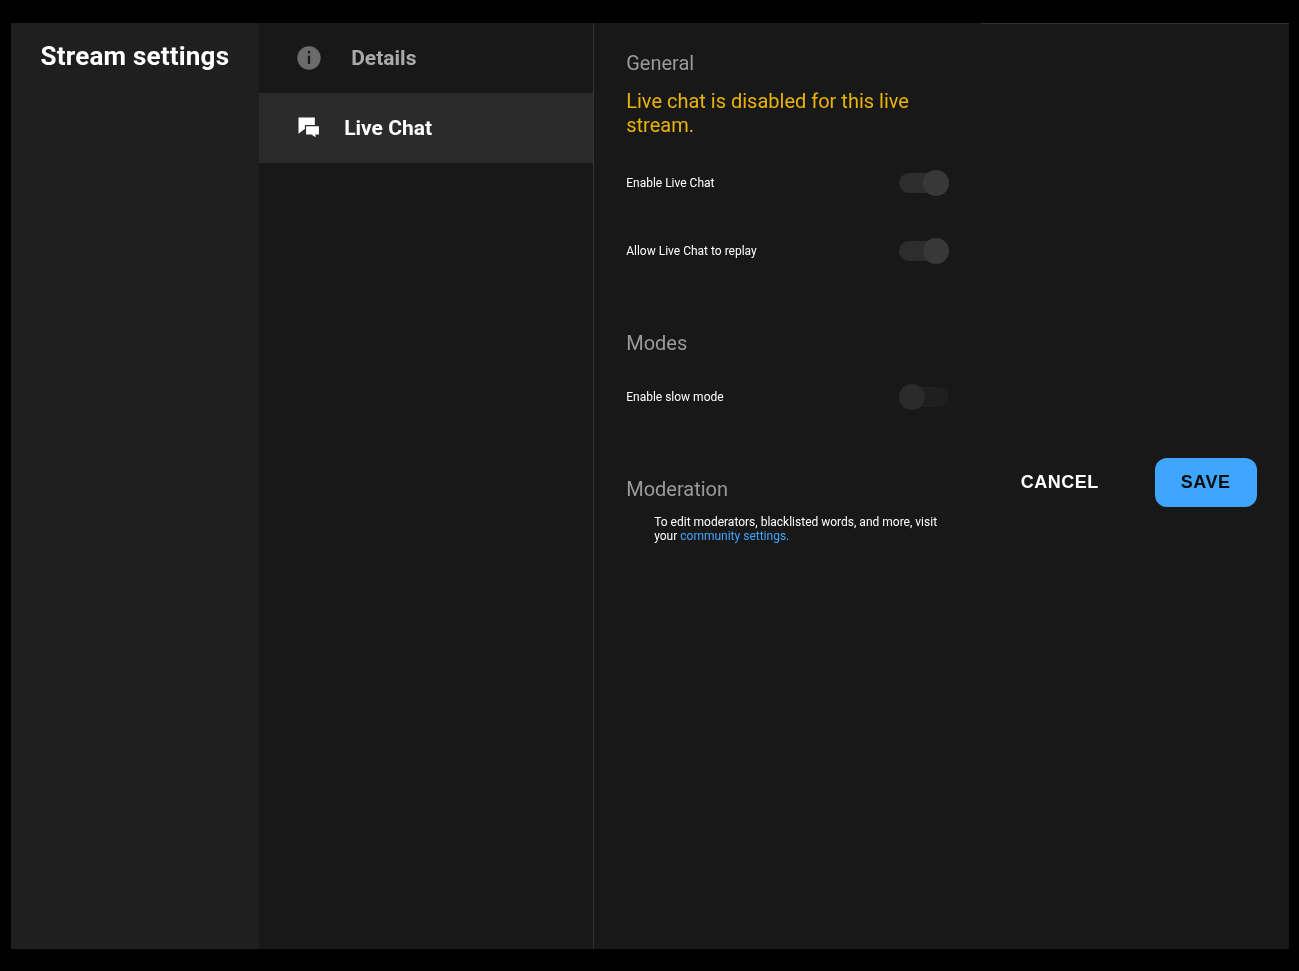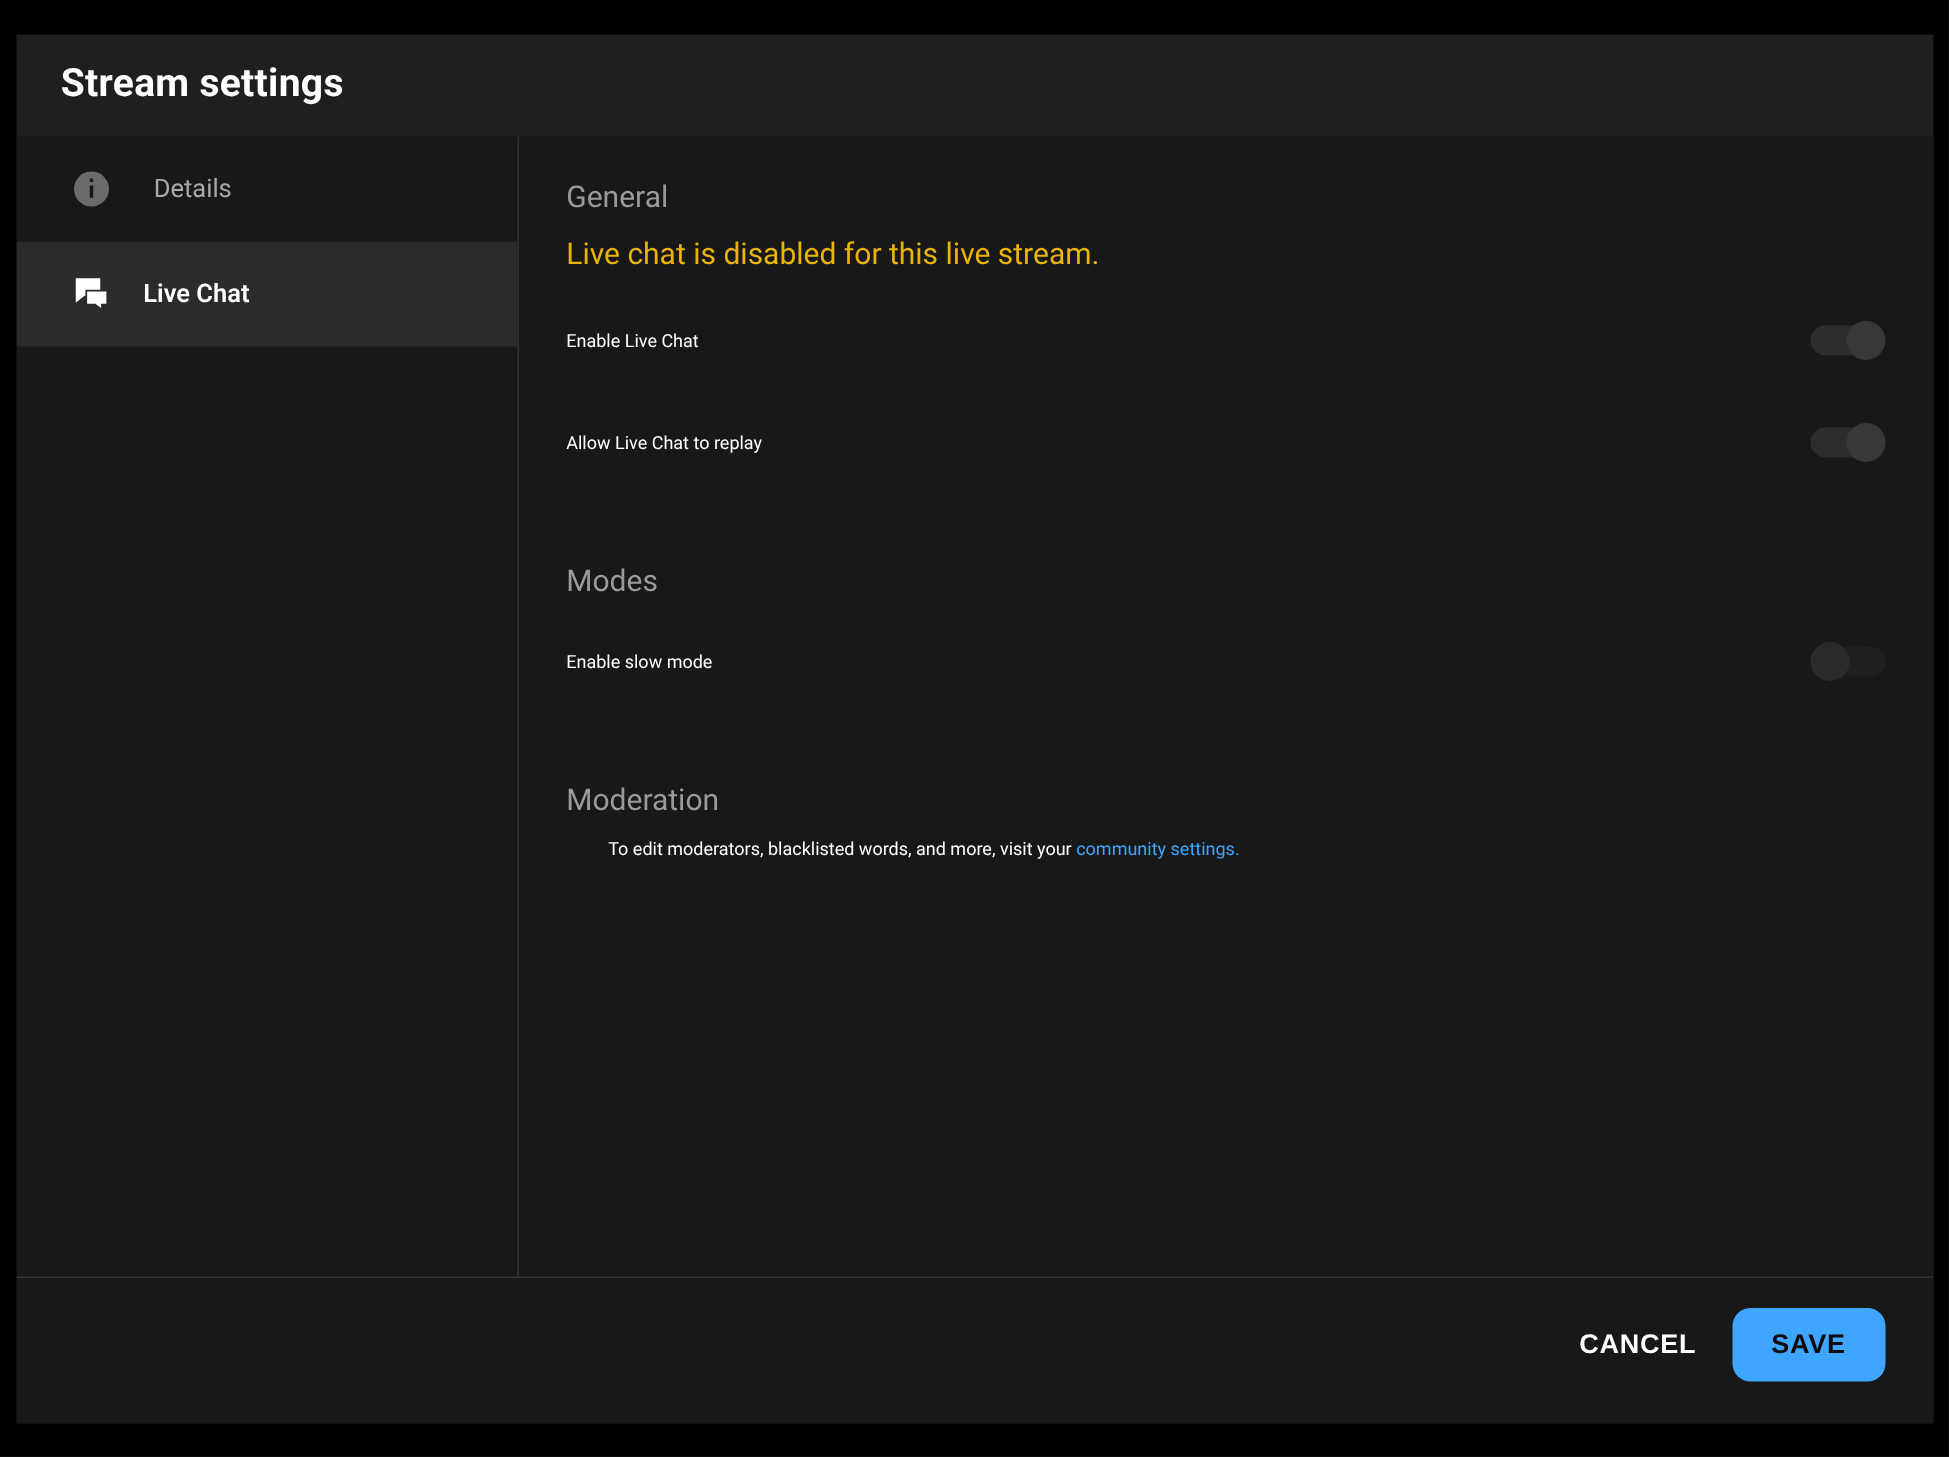--- a/index.html
+++ b/index.html
@@ -10,21 +10,21 @@
       align-items: center;
       justify-content: center;
       min-height: 100vh;
     }
     .dialog {
       width: 1280px;
       height: 928px;
       background: #181818;
       border: 1px solid #000;
       display: flex;
-      flex-direction: column;
+      flex-direction: row;
       overflow: hidden;
     }
     .dialog-header {
       padding: 18px 30px 20px;
       background: #1f1f1f;
     }
     .dialog-title {
       color: #fff;
       font-size: 26px;
       font-weight: 700;
@@ -59,21 +59,22 @@
     }
     .sidebar-item .icon {
       width: 28px;
       height: 28px;
       display: flex;
       align-items: center;
       justify-content: center;
     }
     .sidebar-item .icon svg { display: block; }
     .sidebar-label {
-      font-size: 17px;
+      font-size: 21px;
+      font-weight: bold;
     }
     .content {
       flex: 1;
       padding: 28px 32px 20px;
       overflow-y: auto;
       color: #fff;
     }
     .section-heading {
       color: #9a9a9a;
       font-size: 20px;
@@ -126,21 +127,21 @@
     }
     .moderation-text a {
       color: #3ea6ff;
       text-decoration: none;
       cursor: pointer;
     }
     .dialog-footer {
       display: flex;
       justify-content: flex-end;
       align-items: center;
-      gap: 16px;
+      gap: 48px;
       padding: 20px 32px 28px;
       border-top: 1px solid #333;
       background: #181818;
     }
     .btn {
       font-size: 18px;
       font-weight: 700;
       letter-spacing: 0.5px;
       cursor: pointer;
       border: none;

